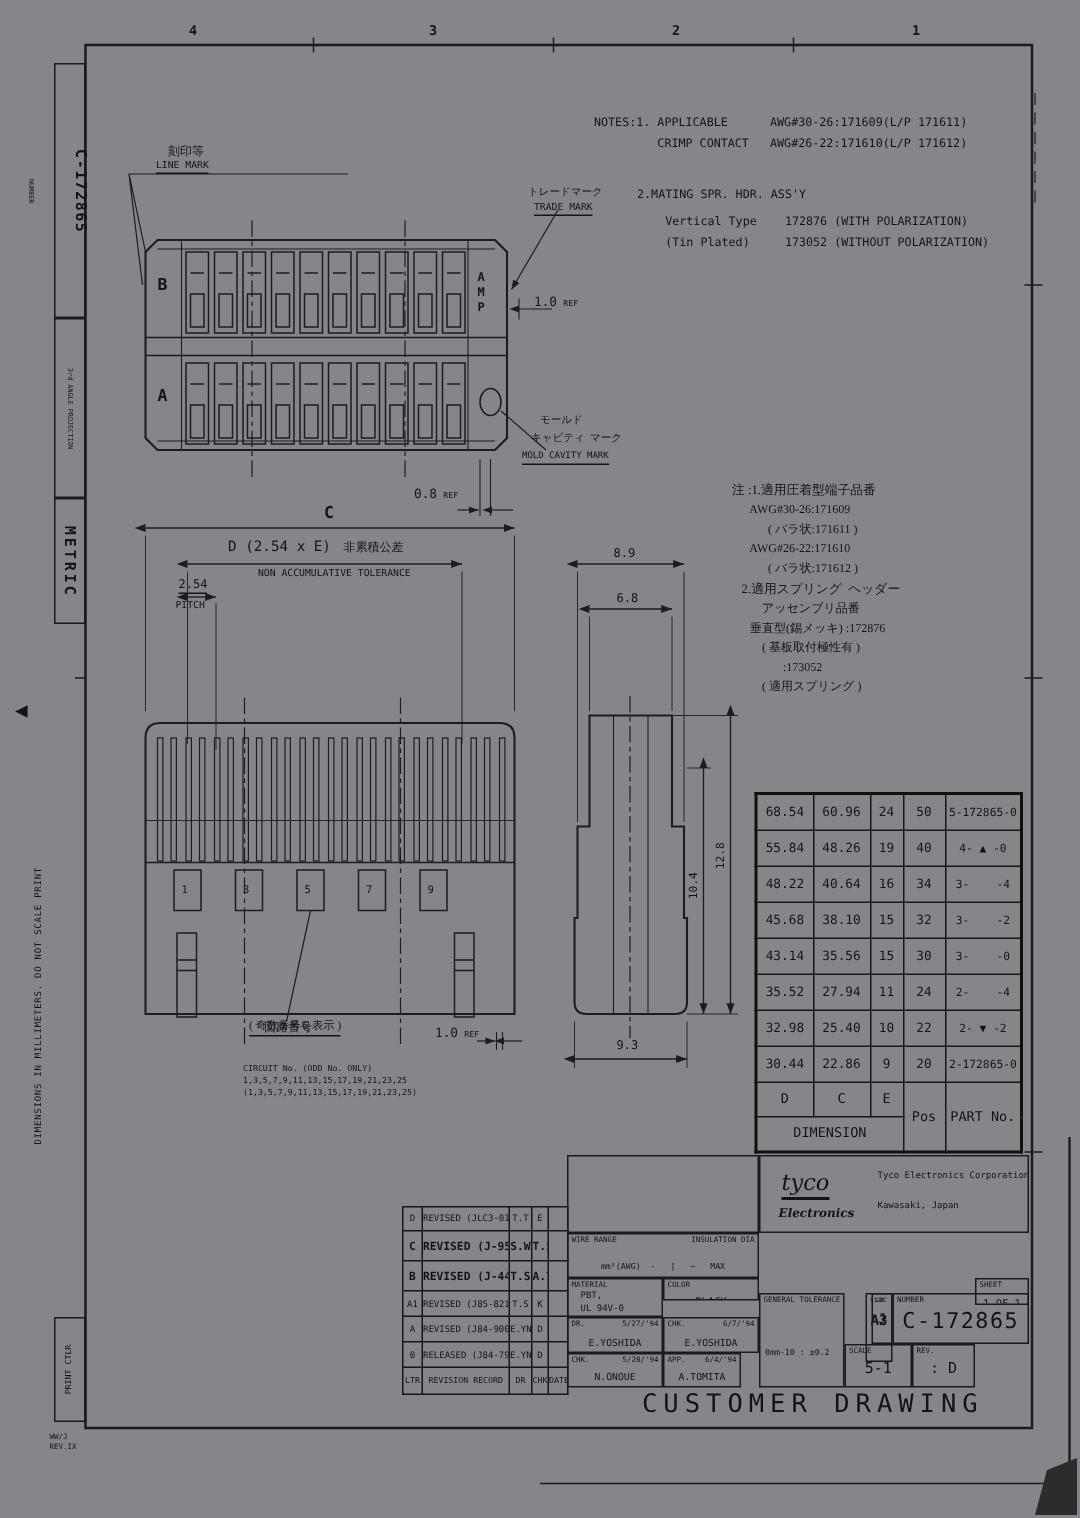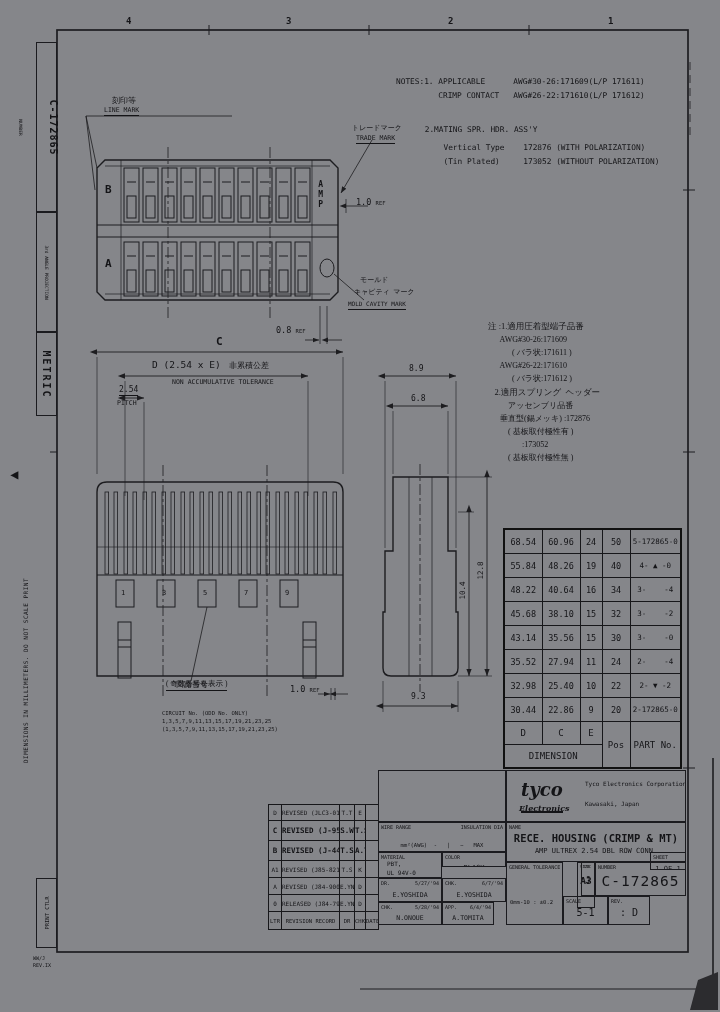--- a/index.html
+++ b/index.html
@@ -216,21 +216,21 @@
 <div class="t jp" style="left:488px;top:322px;font-size:8.5px">注 :1.適用圧着型端子品番</div>
 <div class="t jp" style="left:488px;top:335px;font-size:8px">      AWG#30-26:171609</div>
 <div class="t jp" style="left:488px;top:348px;font-size:8px">            ( バラ状:171611 )</div>
 <div class="t jp" style="left:488px;top:361px;font-size:8px">      AWG#26-22:171610</div>
 <div class="t jp" style="left:488px;top:374px;font-size:8px">            ( バラ状:171612 )</div>
 <div class="t jp" style="left:488px;top:388px;font-size:8.5px">   2.適用スプリング  ヘッダー</div>
 <div class="t jp" style="left:488px;top:401px;font-size:8px">          アッセンブリ品番</div>
 <div class="t jp" style="left:488px;top:414px;font-size:8px">      垂直型(錫メッキ) :172876</div>
 <div class="t jp" style="left:488px;top:427px;font-size:8px">          ( 基板取付極性有 )</div>
 <div class="t jp" style="left:488px;top:440px;font-size:8px">                 :173052</div>
-<div class="t jp" style="left:488px;top:453px;font-size:8px">          ( 基板取付極性無 )</div>
+<div class="t jp" style="left:488px;top:453px;font-size:8px">          ( 適用スプリング )</div>
 
 <div class="t jp" style="left:112px;top:96px;font-size:8px">刻印等</div>
 <div class="t ul" style="left:104px;top:107px;font-size:6.5px">LINE MARK</div>
 <div class="t b" style="left:105px;top:184px;font-size:11px">B</div>
 <div class="t b" style="left:105px;top:258px;font-size:11px">A</div>
 <div class="t b upright" style="left:316px;top:180px;font-size:8px">AMP</div>
 <div class="t jp" style="left:352px;top:124px;font-size:7px">トレードマーク</div>
 <div class="t ul" style="left:356px;top:135px;font-size:6.5px">TRADE MARK</div>
 <div class="t refpair" style="left:356px;top:198px"><span class="big">1.0</span> <span class="small">REF</span></div>
 <div class="t jp" style="left:360px;top:276px;font-size:7px">モールド</div>
@@ -399,29 +399,24 @@
           <td>REVISION RECORD</td>
           <td>DR</td>
           <td>CHK</td>
           <td>DATE</td>
         </tr>
 </tbody>
     </table>
 
 <div class="cell" style="left:378px;top:770px;width:128px;height:52px"></div>
 <div class="cell" style="left:506px;top:770px;width:180px;height:52px">
-  <div style="position:absolute;left:14px;top:8px;font-family:'DejaVu Serif',serif;font-style:italic;font-weight:bold;font-size:18px;border-bottom:2px solid #141417;padding-bottom:11px">tyco</div>
+  <div style="position:absolute;left:14px;top:8px;font-family:'DejaVu Serif',serif;font-style:italic;font-weight:normal;font-size:15px;border-bottom:2px solid #141417;padding-bottom:1px">tyco</div>
   <div style="position:absolute;left:12px;top:32px;font-family:'DejaVu Serif',serif;font-style:italic;font-weight:bold;font-size:8px">Electronics</div>
   <div class="t" style="left:78px;top:10px;font-size:6px">Tyco Electronics Corporation</div>
   <div class="t" style="left:78px;top:30px;font-size:6px">Kawasaki, Japan</div>
-</div>
-<div class="cell" style="left:506px;top:822px;width:180px;height:40px">
-  <span class="mini">NAME</span>
-  <div style="position:absolute;left:0;right:0;top:9px;text-align:center;font-size:10.5px;font-weight:bold">RECE. HOUSING (CRIMP &amp; MT)</div>
-  <div style="position:absolute;left:0;right:0;top:24px;text-align:center;font-size:7px">AMP ULTREX 2.54 DBL ROW CONN.</div>
 </div>
 <div class="cell" style="left:378px;top:822px;width:128px;height:30px">
   <span class="mini">WIRE RANGE</span>
   <span class="mini2">INSULATION DIA</span>
   <div style="position:absolute;left:0;right:0;bottom:3px;text-align:center;font-size:5.5px;white-space:pre">mm²(AWG)  -   |   ~   MAX</div>
 </div>
 <div class="cell" style="left:378px;top:852px;width:64px;height:26px">
   <span class="mini">MATERIAL</span>
   <div style="position:absolute;left:8px;top:7px;font-size:6px">PBT,</div>
   <div style="position:absolute;left:8px;top:16px;font-size:6px">UL 94V-0</div>
@@ -477,14 +472,15 @@
 </div>
 <div class="cell" style="left:608px;top:896px;width:42px;height:29px">
   <span class="mini">REV.</span>
   <div style="position:absolute;left:0;right:0;top:10px;text-align:center;font-size:10px;white-space:pre">: D</div>
 </div>
 <div class="cell" style="left:650px;top:852px;width:36px;height:18px">
   <span class="mini">SHEET</span>
   <div style="position:absolute;left:0;right:0;top:12px;text-align:center;font-size:7px">1 OF 1</div>
 </div>
 
+<div class="t" style="left:428px;top:927px;font-size:17px;letter-spacing:4px">CUSTOMER DRAWING</div>
 
 </div>
 
 </body></html>

